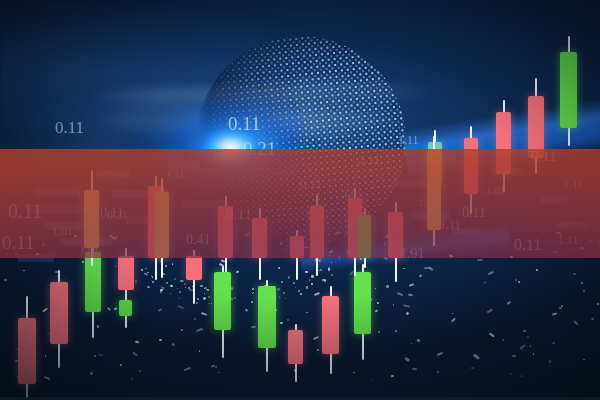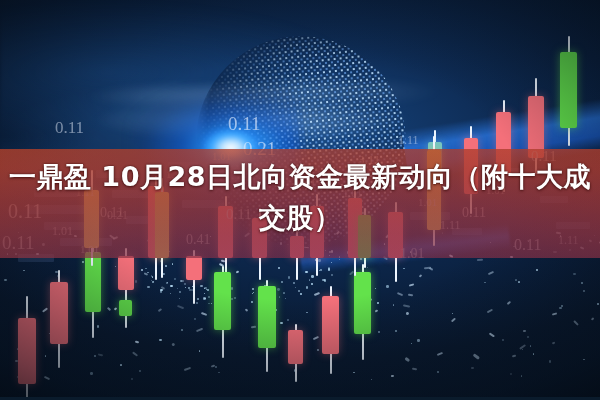--- a/index.html
+++ b/index.html
@@ -603,16 +603,15 @@
       <div class="num" style="left: 486px; top: 184px; font-size: 11px; color: rgba(232, 240, 255, 0.4);">1.01</div>
       <div class="num" style="left: 343px; top: 187px; font-size: 11px; color: rgba(232, 240, 255, 0.38);">1.01</div>
       <div class="num" style="left: 300px; top: 176px; font-size: 13px; color: rgba(232, 240, 255, 0.4);">0.11</div>
     </div>
 
   <div class="layer" id="bg-vignette"></div>
 
   <div id="title-band"></div>
   <div id="title-band-tint"></div>
 
-  <div id="title-text">一鼎盈 10月28日北向资金最新动向（附十大成交股）</div>
 
   <div id="bottom-line"></div>
 </div>
 
 </body></html>

